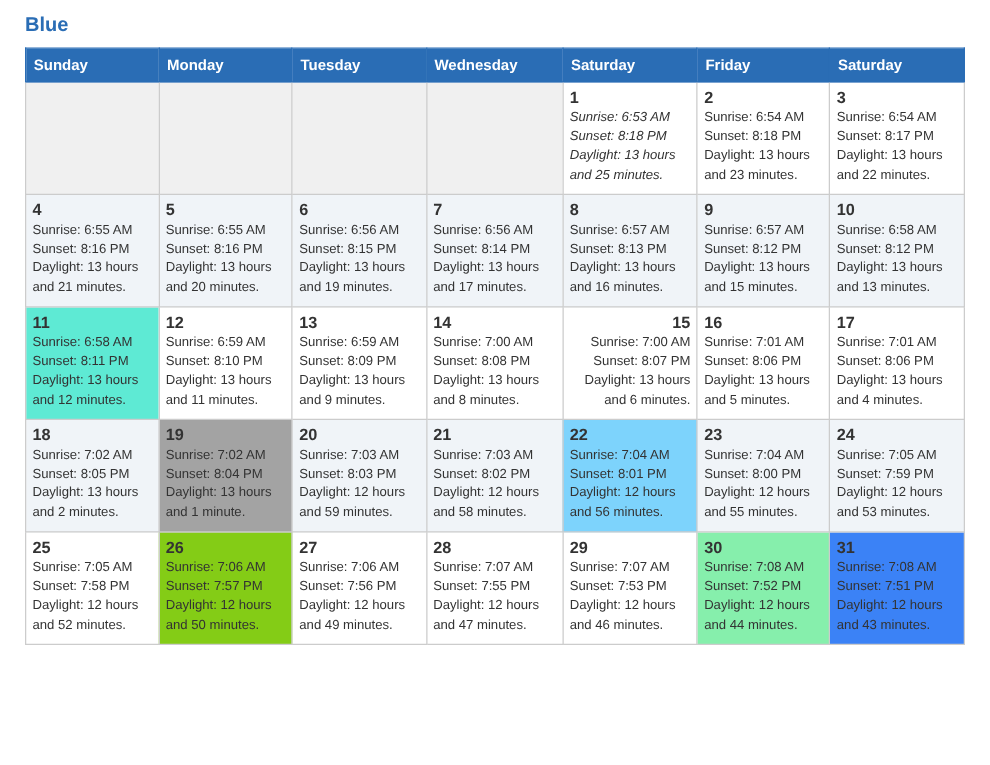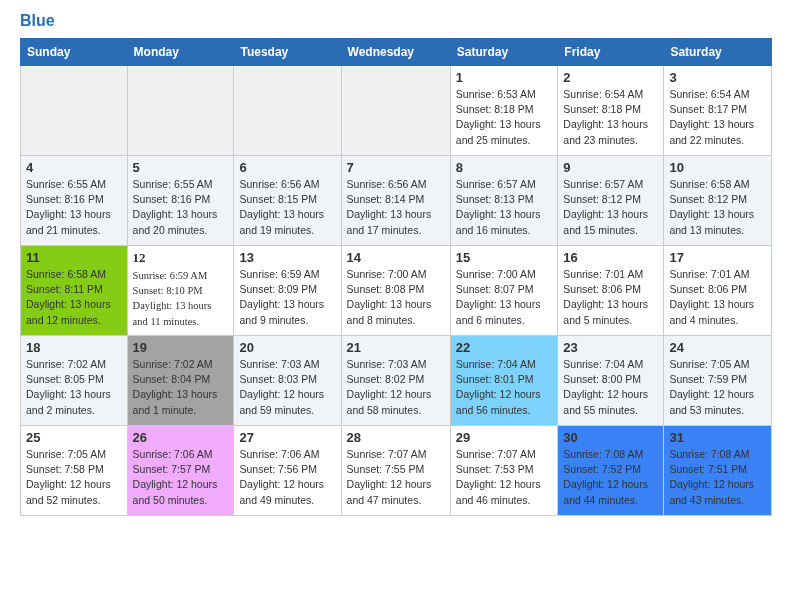--- a/index.html
+++ b/index.html
@@ -105,21 +105,21 @@
       </tr>
   </thead>
   <tbody id="calendar-body">
   <tr>
         <td class="empty-cell"></td>
         <td class="empty-cell"></td>
         <td class="empty-cell"></td>
         <td class="empty-cell"></td>
         <td style="background: rgb(255, 255, 255);">
           <span class="day-number">1</span>
-          <div class="day-info" style="white-space: pre-line;">Sunrise: 6:53 AM
+          <div class="day-info" style="white-space: pre-line; font-style: italic;">Sunrise: 6:53 AM
 Sunset: 8:18 PM
 Daylight: 13 hours
 and 25 minutes.</div>
         </td>
         <td style="background: rgb(255, 255, 255);">
           <span class="day-number">2</span>
           <div class="day-info" style="white-space: pre-line;">Sunrise: 6:54 AM
 Sunset: 8:18 PM
 Daylight: 13 hours
 and 23 minutes.</div>
@@ -177,49 +177,49 @@
         </td>
         <td style="background: rgb(240, 244, 248);">
           <span class="day-number">10</span>
           <div class="day-info" style="white-space: pre-line;">Sunrise: 6:58 AM
 Sunset: 8:12 PM
 Daylight: 13 hours
 and 13 minutes.</div>
         </td>
       </tr>
       <tr>
-        <td style="background: #84cc16;">
+        <td style="background: #5eead4;">
           <span class="day-number">11</span>
           <div class="day-info" style="white-space: pre-line;">Sunrise: 6:58 AM
 Sunset: 8:11 PM
 Daylight: 13 hours
 and 12 minutes.</div>
         </td>
-        <td style="background: rgb(255, 255, 255); font-family: Liberation Serif, serif;">
+        <td style="background: rgb(255, 255, 255);">
           <span class="day-number">12</span>
           <div class="day-info" style="white-space: pre-line;">Sunrise: 6:59 AM
 Sunset: 8:10 PM
 Daylight: 13 hours
 and 11 minutes.</div>
         </td>
         <td style="background: rgb(255, 255, 255);">
           <span class="day-number">13</span>
           <div class="day-info" style="white-space: pre-line;">Sunrise: 6:59 AM
 Sunset: 8:09 PM
 Daylight: 13 hours
 and 9 minutes.</div>
         </td>
         <td style="background: rgb(255, 255, 255);">
           <span class="day-number">14</span>
           <div class="day-info" style="white-space: pre-line;">Sunrise: 7:00 AM
 Sunset: 8:08 PM
 Daylight: 13 hours
 and 8 minutes.</div>
         </td>
-        <td style="background: rgb(255, 255, 255);">
+        <td style="background: rgb(255, 255, 255); text-align: right;">
           <span class="day-number">15</span>
           <div class="day-info" style="white-space: pre-line;">Sunrise: 7:00 AM
 Sunset: 8:07 PM
 Daylight: 13 hours
 and 6 minutes.</div>
         </td>
         <td style="background: rgb(255, 255, 255);">
           <span class="day-number">16</span>
           <div class="day-info" style="white-space: pre-line;">Sunrise: 7:01 AM
 Sunset: 8:06 PM
@@ -286,21 +286,21 @@
         </td>
       </tr>
       <tr>
         <td style="background: rgb(255, 255, 255);">
           <span class="day-number">25</span>
           <div class="day-info" style="white-space: pre-line;">Sunrise: 7:05 AM
 Sunset: 7:58 PM
 Daylight: 12 hours
 and 52 minutes.</div>
         </td>
-        <td style="background: #f0abfc;">
+        <td style="background: #84cc16;">
           <span class="day-number">26</span>
           <div class="day-info" style="white-space: pre-line;">Sunrise: 7:06 AM
 Sunset: 7:57 PM
 Daylight: 12 hours
 and 50 minutes.</div>
         </td>
         <td style="background: rgb(255, 255, 255);">
           <span class="day-number">27</span>
           <div class="day-info" style="white-space: pre-line;">Sunrise: 7:06 AM
 Sunset: 7:56 PM
@@ -314,21 +314,21 @@
 Daylight: 12 hours
 and 47 minutes.</div>
         </td>
         <td style="background: rgb(255, 255, 255);">
           <span class="day-number">29</span>
           <div class="day-info" style="white-space: pre-line;">Sunrise: 7:07 AM
 Sunset: 7:53 PM
 Daylight: 12 hours
 and 46 minutes.</div>
         </td>
-        <td style="background: #3b82f6;">
+        <td style="background: #86efac;">
           <span class="day-number">30</span>
           <div class="day-info" style="white-space: pre-line;">Sunrise: 7:08 AM
 Sunset: 7:52 PM
 Daylight: 12 hours
 and 44 minutes.</div>
         </td>
         <td style="background: #3b82f6;">
           <span class="day-number">31</span>
           <div class="day-info" style="white-space: pre-line;">Sunrise: 7:08 AM
 Sunset: 7:51 PM

